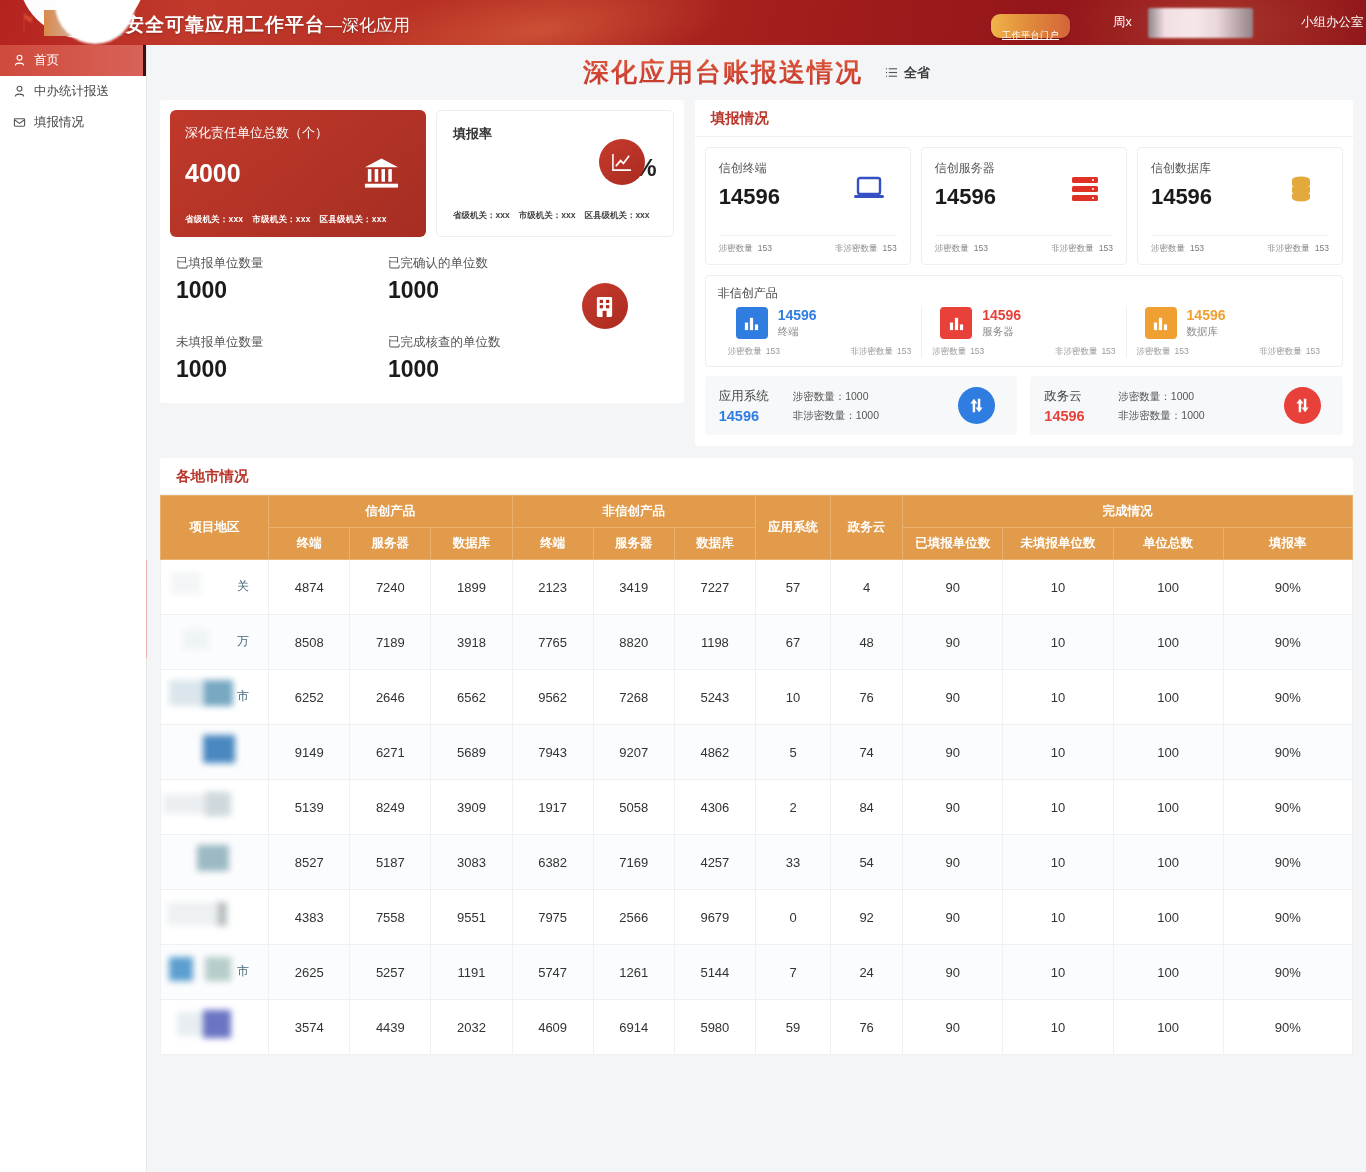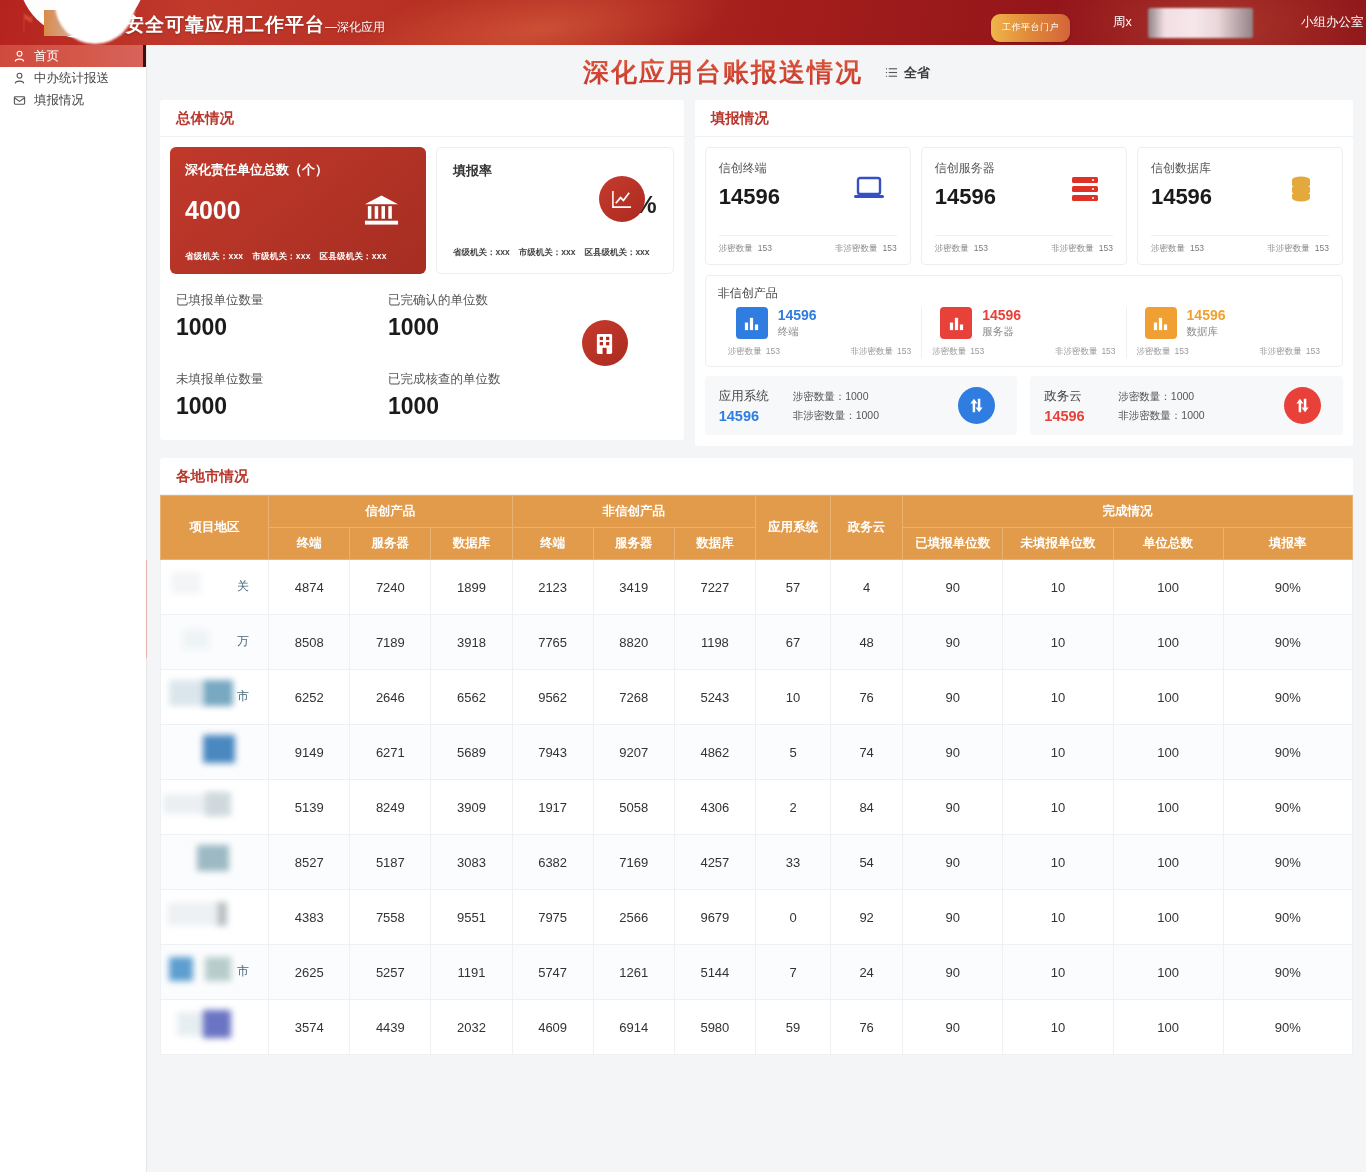--- a/index.html
+++ b/index.html
@@ -32,28 +32,29 @@
   .hdr-redact-logo{
     position:absolute; left:44px; top:10px; width:78px; height:26px; z-index:3;
     background:linear-gradient(90deg,#d98a4a 0%,#d3a487 28%,#a89494 55%,#8d7f85 80%,#7d6d75 100%);
     filter:blur(0.6px);
   }
   .hdr-title{
     position:absolute; left:125px; top:12px; z-index:4;
     color:#fff; font-size:19px; font-weight:bold; letter-spacing:1px;
     text-shadow:0 1px 2px rgba(0,0,0,.25);
   }
-  .hdr-title .sub{ font-size:12px; font-weight:normal; letter-spacing:0; }
+  .hdr-title .sub{ font-size:17px; font-weight:normal; letter-spacing:0; }
   .portal-btn{
     position:absolute; left:991px; top:14px; z-index:4;
-    height:28px; padding:4px 11px; line-height:18px;
+    height:20px; padding:12px 11px; line-height:18px;
     border-radius:9px;
     background:linear-gradient(90deg,#f0b44a 0%,#e08a3a 48%,#d4643a 100%);
     color:#fff; font-size:9px; letter-spacing:.5px; white-space:nowrap;
     box-shadow:0 1px 2px rgba(0,0,0,.2);
+    text-decoration:underline;
   }
   .hdr-user{
     position:absolute; left:1113px; top:14px; z-index:4;
     color:#fff; font-size:12.5px; white-space:nowrap;
   }
   .hdr-redact-user{
     position:absolute; left:1148px; top:8px; width:105px; height:30px; z-index:5;
     background:linear-gradient(90deg,#8f8287 0%,#f3dfe3 16%,#f6e7ea 44%,#e9d7da 66%,#948287 100%);
     filter:blur(1px);
     border-radius:2px;
@@ -73,21 +74,21 @@
     background:#fdfdfd; border-radius:0 0 64px 64px;
   }
 
   
   .sidebar{
     position:absolute; left:0; top:45px; width:147px; height:1127px;
     background:#ffffff; border-right:1px solid #e6e6e6;
   }
   .side-item{
     display:flex; align-items:center; gap:8px;
-    height:22px; padding-left:13px; font-size:12.5px; color:#444; cursor:pointer;
+    height:31px; padding-left:13px; font-size:12.5px; color:#444; cursor:pointer;
   }
   .side-item.active{
     background:linear-gradient(90deg,#cf4a3d 0%,#d4594b 60%,#d7635a 100%);
     color:#fff; border-right:3px solid #3a1210;
   }
   .side-item .ico{ width:13px; height:13px; display:inline-block; flex:none; }
   .side-item .ico svg{ display:block; }
   .sb-line{
     position:absolute; left:146px; top:560px; width:2px; height:98px;
     background:#e3b3ae;
@@ -124,21 +125,21 @@
   .col-left{ width:529px; }
   .col-right{ width:665px; }
 
   
   .ov-top{ display:flex; gap:10px; padding:10px 10px 0 10px; }
   .kpi-red{
     width:256px; height:127px; border-radius:6px; position:relative;
     background:linear-gradient(140deg,#c0392b 0%,#b23326 55%,#a62d22 100%);
     color:#fff; padding:14px 15px 0 15px;
   }
-  .kpi-red .lbl{ font-size:13px; font-weight:bold; }
+  .kpi-red .lbl{ font-size:13px; font-weight:normal; }
   .kpi-red .num{ font-size:25px; font-weight:bold; margin-top:17px; }
   .kpi-red .foot{ position:absolute; left:15px; bottom:11px; font-size:8.5px; font-weight:bold; letter-spacing:.2px; }
   .kpi-red .foot span{ margin-right:9px; }
   .bank-ico{ position:absolute; right:26px; top:46px; width:37px; height:34px; }
   .kpi-white{
     flex:1; height:127px; border-radius:5px; position:relative;
     background:#fff; border:1px solid #eceef0; padding:14px 16px 0 16px;
   }
   .kpi-white .lbl{ font-size:13px; font-weight:bold; color:#333; }
   .kpi-white .num{ font-size:24px; font-weight:bold; margin-top:11px; color:#222;text-align:right; }
@@ -293,21 +294,20 @@
           </svg>
       </span>
       <span>全省</span>
     </div>
   </div>
 
   <div class="row-main">
 
     <div class="col-left">
       <div class="card">
-        <div class="card-hd">总体情况</div>
 
         <div class="ov-top">
           <div class="kpi-red">
             <div class="lbl">深化责任单位总数（个）</div>
             <div class="num">4000</div>
             <span class="bank-ico">
               <svg width="37" height="34" viewBox="0 0 38 34">
                   <path d="M19 2 L36 11 L2 11 Z" fill="#fff"></path>
                   <rect x="5" y="13" width="3.6" height="13" fill="#fff"></rect>
                   <rect x="12" y="13" width="3.6" height="13" fill="#fff"></rect>

